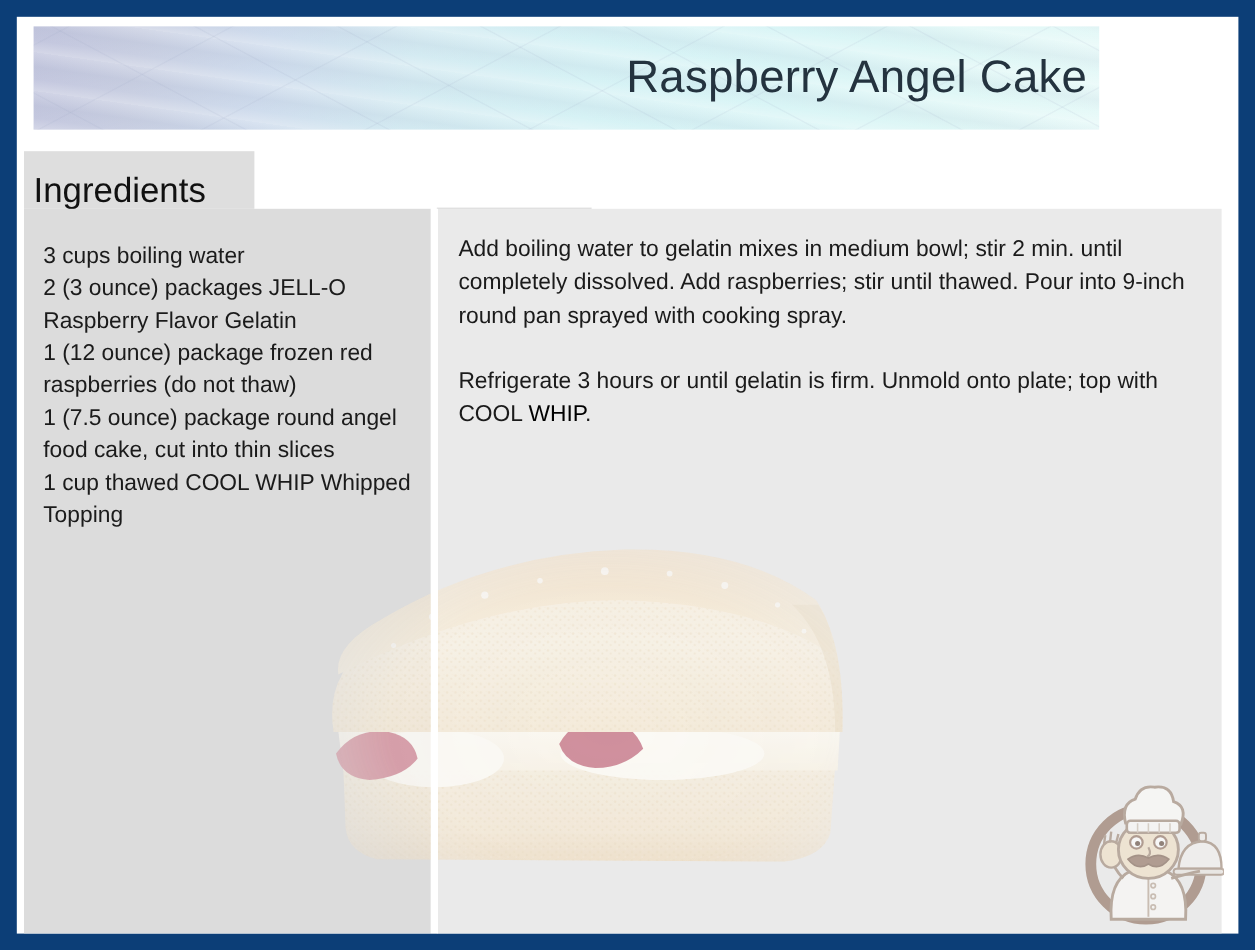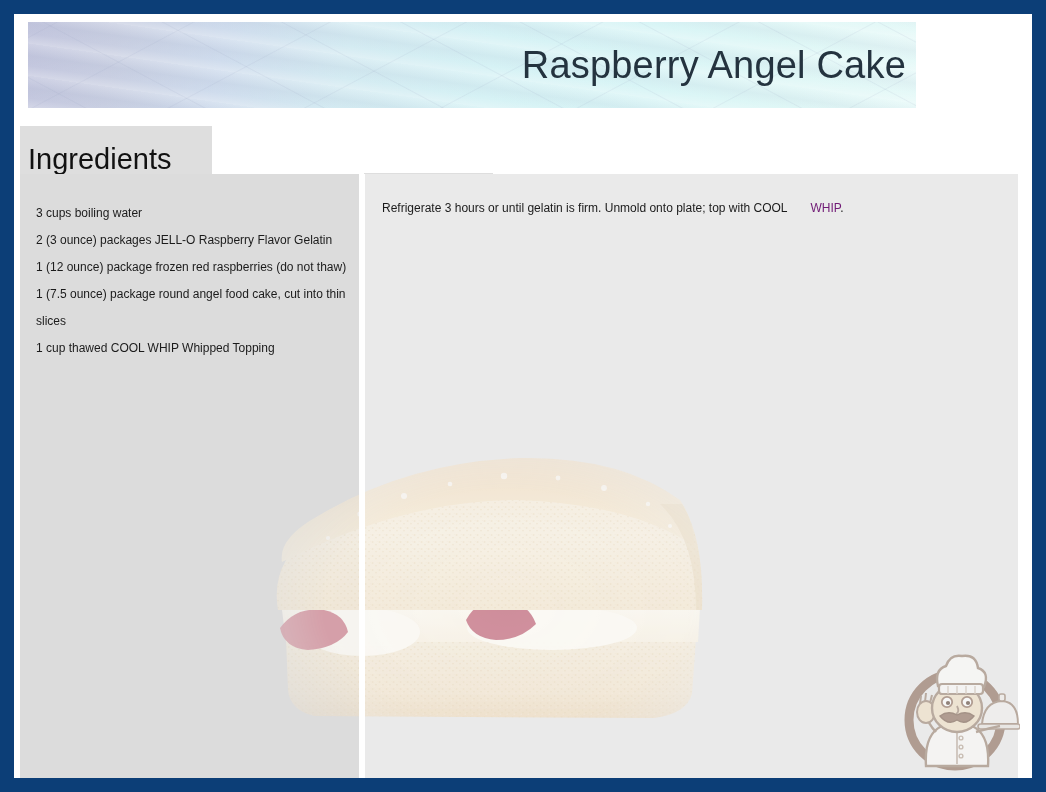--- a/index.html
+++ b/index.html
@@ -128,21 +128,21 @@
     top: 160px;
     width: 654px;
     height: 604px;
     background: #eaeaea;
   }
 
   .panel-text {
     position: relative;
     z-index: 3;
     padding: 26px 10px 0 16px;
-    font-size: 12px;
+    font-size: 19px;
     line-height: 27px;
     color: #1b1b1b;
   }
   .panel-directions .panel-text {
     padding: 20px 22px 0 18px;
     line-height: 28px;
   }
   .ingredient-line {
     white-space: normal;
   }
@@ -213,21 +213,22 @@
           <div class="ingredient-line">3 cups boiling water</div>
           <div class="ingredient-line">2 (3 ounce) packages JELL-O Raspberry Flavor Gelatin</div>
           <div class="ingredient-line">1 (12 ounce) package frozen red raspberries (do not thaw)</div>
           <div class="ingredient-line">1 (7.5 ounce) package round angel food cake, cut into thin slices</div>
           <div class="ingredient-line">1 cup thawed COOL WHIP Whipped Topping</div>
         </div>
     </div>
 
     <div class="panel panel-directions">
       <div class="panel-text" id="directions-list">
-          <p class="direction-para">Refrigerate 3 hours or until gelatin is firm. Unmold onto plate; top with COOL <span class="whip-highlight" style="color: #701a75; margin-left: 20px;">WHIP</span>.</p>
+          <p class="direction-para">Add boiling water to gelatin mixes in medium bowl; stir 2 min. until completely dissolved. Add raspberries; stir until thawed. Pour into 9-inch round pan sprayed with cooking spray.</p>
+          <p class="direction-para">Refrigerate 3 hours or until gelatin is firm. Unmold onto plate; top with COOL <span class="whip-highlight" style="color: #000000;">WHIP</span>.</p>
         </div>
     </div>
 
     <svg class="cake-photo" viewBox="0 0 510 330">
       <defs>
         <radialGradient id="fadeMask" cx="50%" cy="50%" r="62%">
           <stop offset="0%" stop-color="#fff" stop-opacity="1"></stop>
           <stop offset="58%" stop-color="#fff" stop-opacity="0.92"></stop>
           <stop offset="82%" stop-color="#fff" stop-opacity="0.45"></stop>
           <stop offset="100%" stop-color="#fff" stop-opacity="0"></stop>

